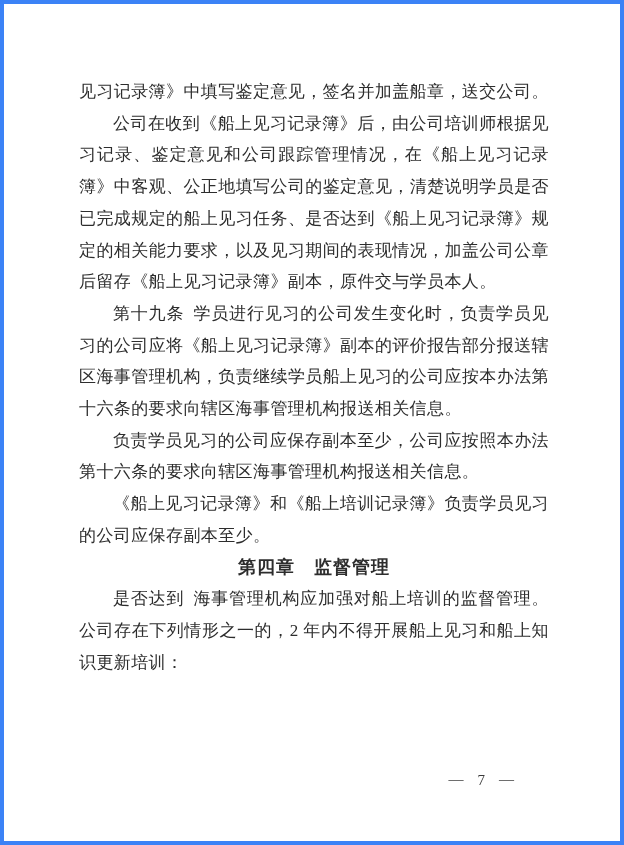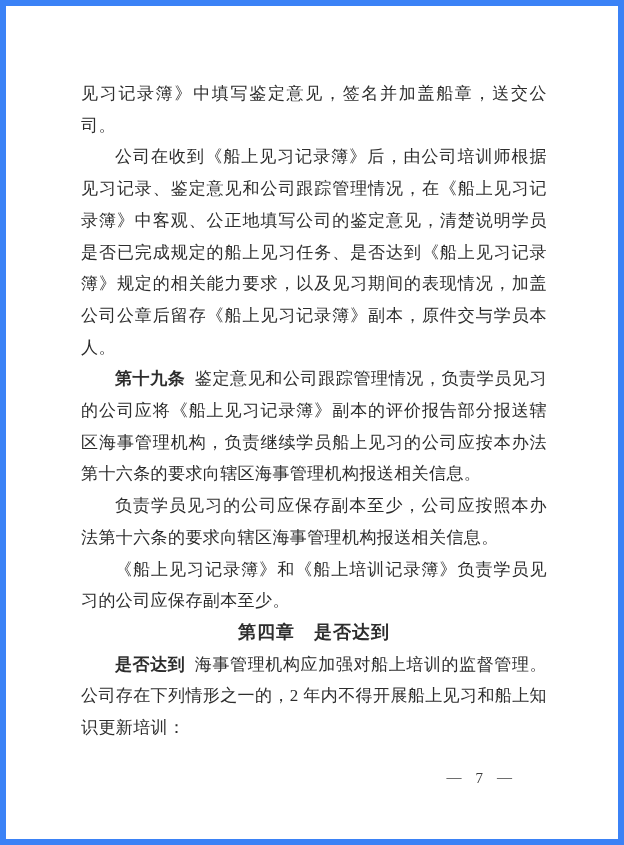--- a/index.html
+++ b/index.html
@@ -8,41 +8,41 @@
     background: #f6f6f4;
     font-family: "Liberation Serif", "DejaVu Serif", serif;
   }
   .page {
     position: relative;
     width: 624px;
     height: 845px;
     margin: 0 auto;
     background: #ffffff;
     box-sizing: border-box;
-    border: 6px solid #3b82f6;
+    border: 4px solid #3b82f6;
     padding: 72px 71px 0 75px;
     color: #2d2d2d;
     overflow: hidden;
   }
   .doc {
     font-size: 17px;
     line-height: 31.7px;
     letter-spacing: 0.4px;
     text-align: justify;
     text-justify: inter-ideograph;
   }
   .doc p {
     margin: 0;
     padding: 0;
   }
   .body-para.indent {
     text-indent: 2em;
   }
   .clause-term {
-    font-weight: bold;
+    font-weight: normal;
     margin-right: 0.55em;
   }
   .chapter-heading {
     text-align: center;
     text-indent: 0;
     font-weight: bold;
     font-family: "Liberation Sans", "DejaVu Sans", sans-serif;
     font-size: 18px;
     letter-spacing: 1px;
   }
@@ -61,23 +61,23 @@
     transform: translateY(-1px);
   }
 </style>
 </head>
 <body>
 
 <div class="page">
   <div class="doc">
       <p class="body-para"><span>见习记录簿》中填写鉴定意见，签名并加盖船章，送交公司。</span></p>
       <p class="body-para indent"><span>公司在收到《船上见习记录簿》后，由公司培训师根据见习记录、鉴定意见和公司跟踪管理情况，在《船上见习记录簿》中客观、公正地填写公司的鉴定意见，清楚说明学员是否已完成规定的船上见习任务、是否达到《船上见习记录簿》规定的相关能力要求，以及见习期间的表现情况，加盖公司公章后留存《船上见习记录簿》副本，原件交与学员本人。</span></p>
-      <p class="body-para indent"><b class="clause-term">第十九条</b><span>鉴定意见和公司跟踪管理情况，负责学员见习的公司应将《船上见习记录簿》副本的评价报告部分报送辖区海事管理机构，负责继续学员船上见习的公司应按本办法第十六条的要求向辖区海事管理机构报送相关信息。</span></p>
+      <p class="body-para indent"><b class="clause-term">第十九条</b><span>学员进行见习的公司发生变化时，负责学员见习的公司应将《船上见习记录簿》副本的评价报告部分报送辖区海事管理机构，负责继续学员船上见习的公司应按本办法第十六条的要求向辖区海事管理机构报送相关信息。</span></p>
       <p class="body-para indent"><span>负责学员见习的公司应保存副本至少，公司应按照本办法第十六条的要求向辖区海事管理机构报送相关信息。</span></p>
       <p class="body-para indent"><span>《船上见习记录簿》和《船上培训记录簿》负责学员见习的公司应保存副本至少。</span></p>
-      <p class="chapter-heading"><span>第四章　是否达到</span></p>
+      <p class="chapter-heading"><span>第四章　监督管理</span></p>
       <p class="body-para indent"><b class="clause-term">是否达到</b><span>海事管理机构应加强对船上培训的监督管理。公司存在下列情形之一的，2 年内不得开展船上见习和船上知识更新培训：</span></p>
     </div>
 
   <div class="page-number">
     <span class="dash">—</span><span>7</span><span class="dash">—</span>
   </div>
 </div>
 
 </body></html>

